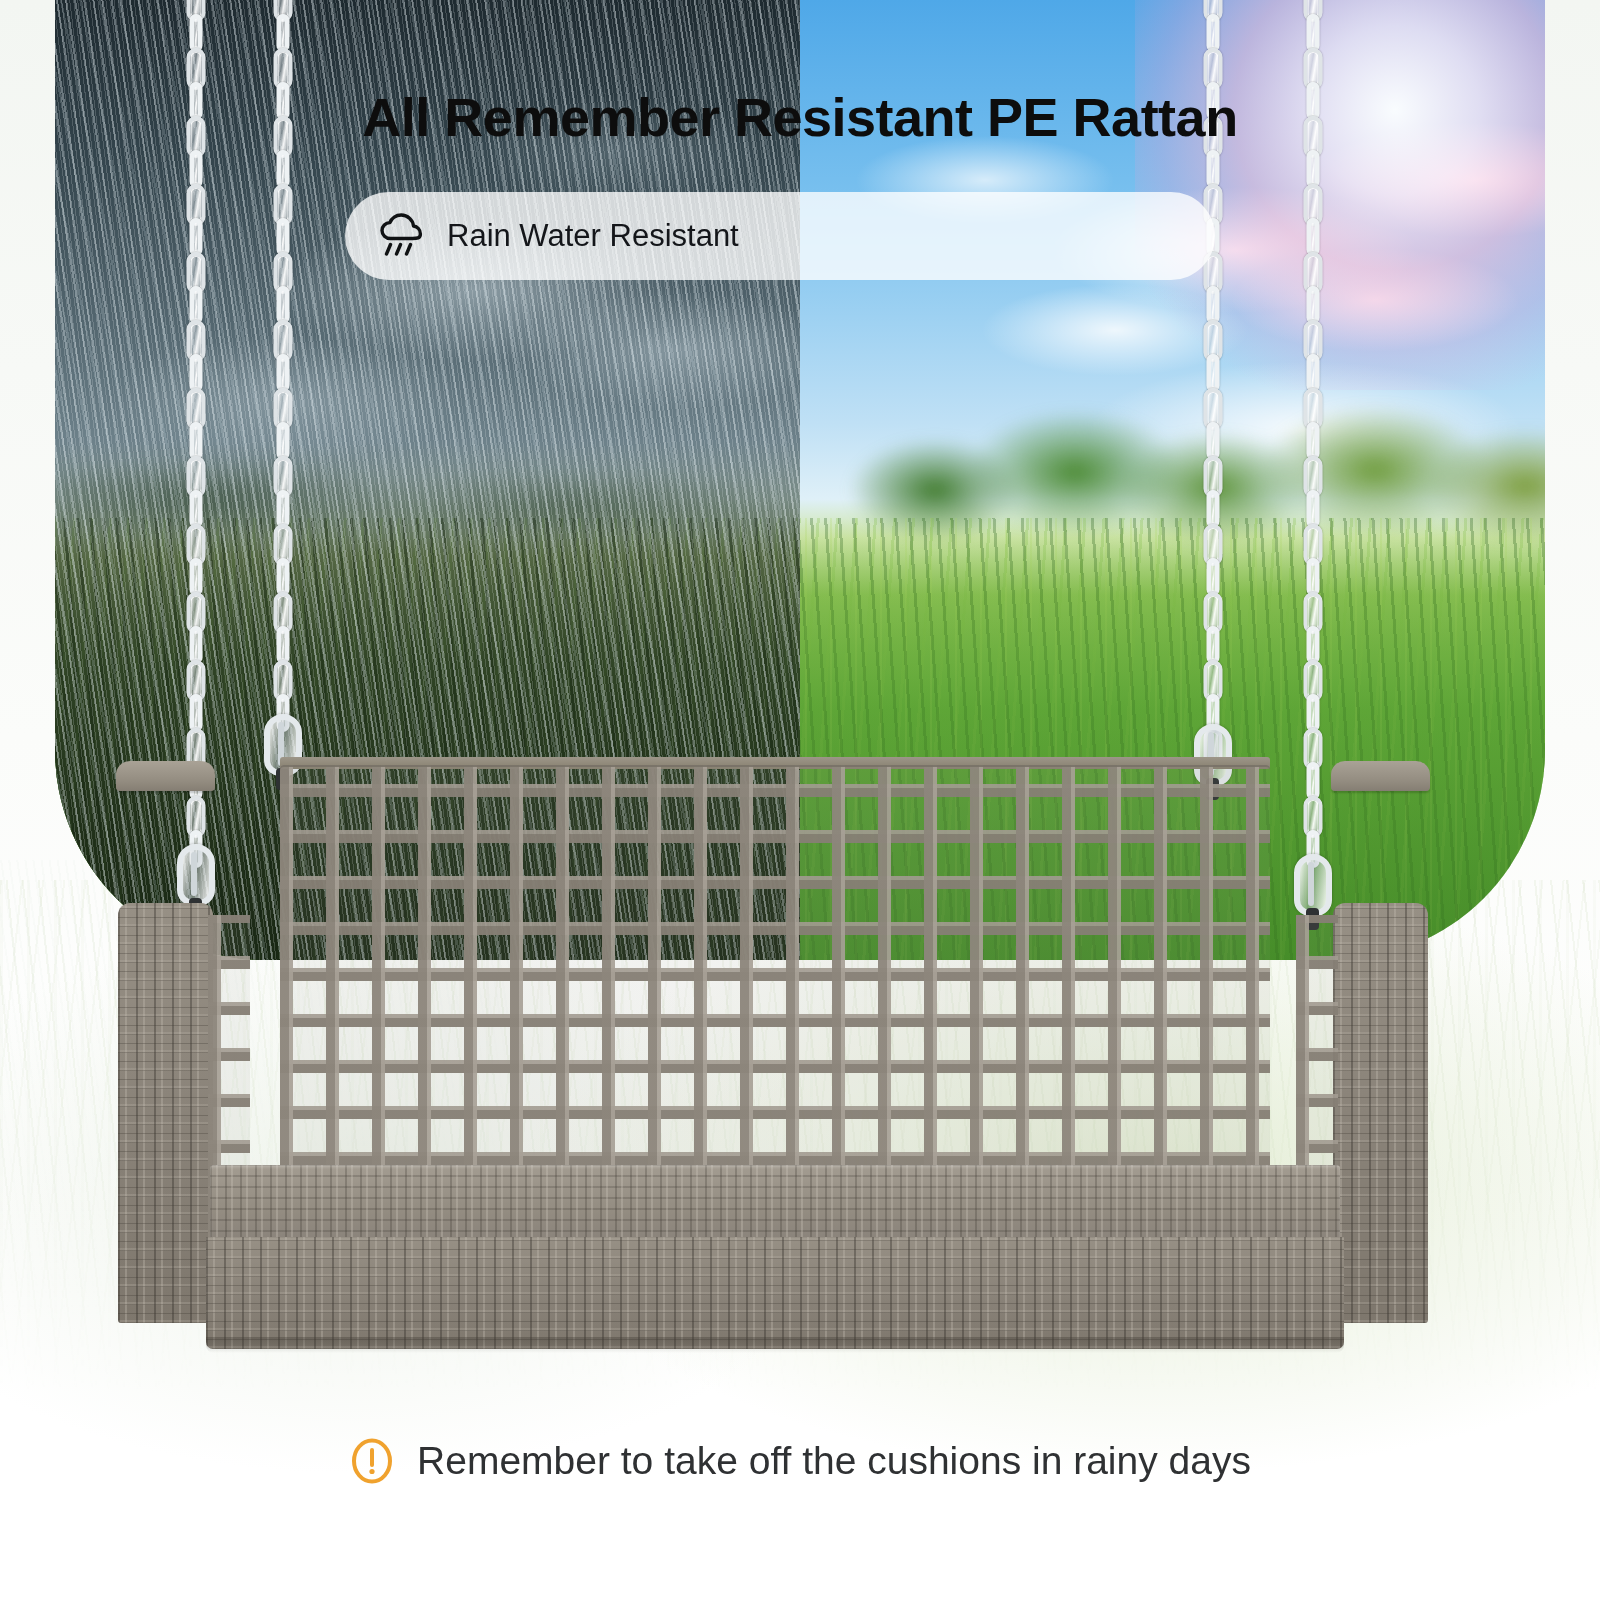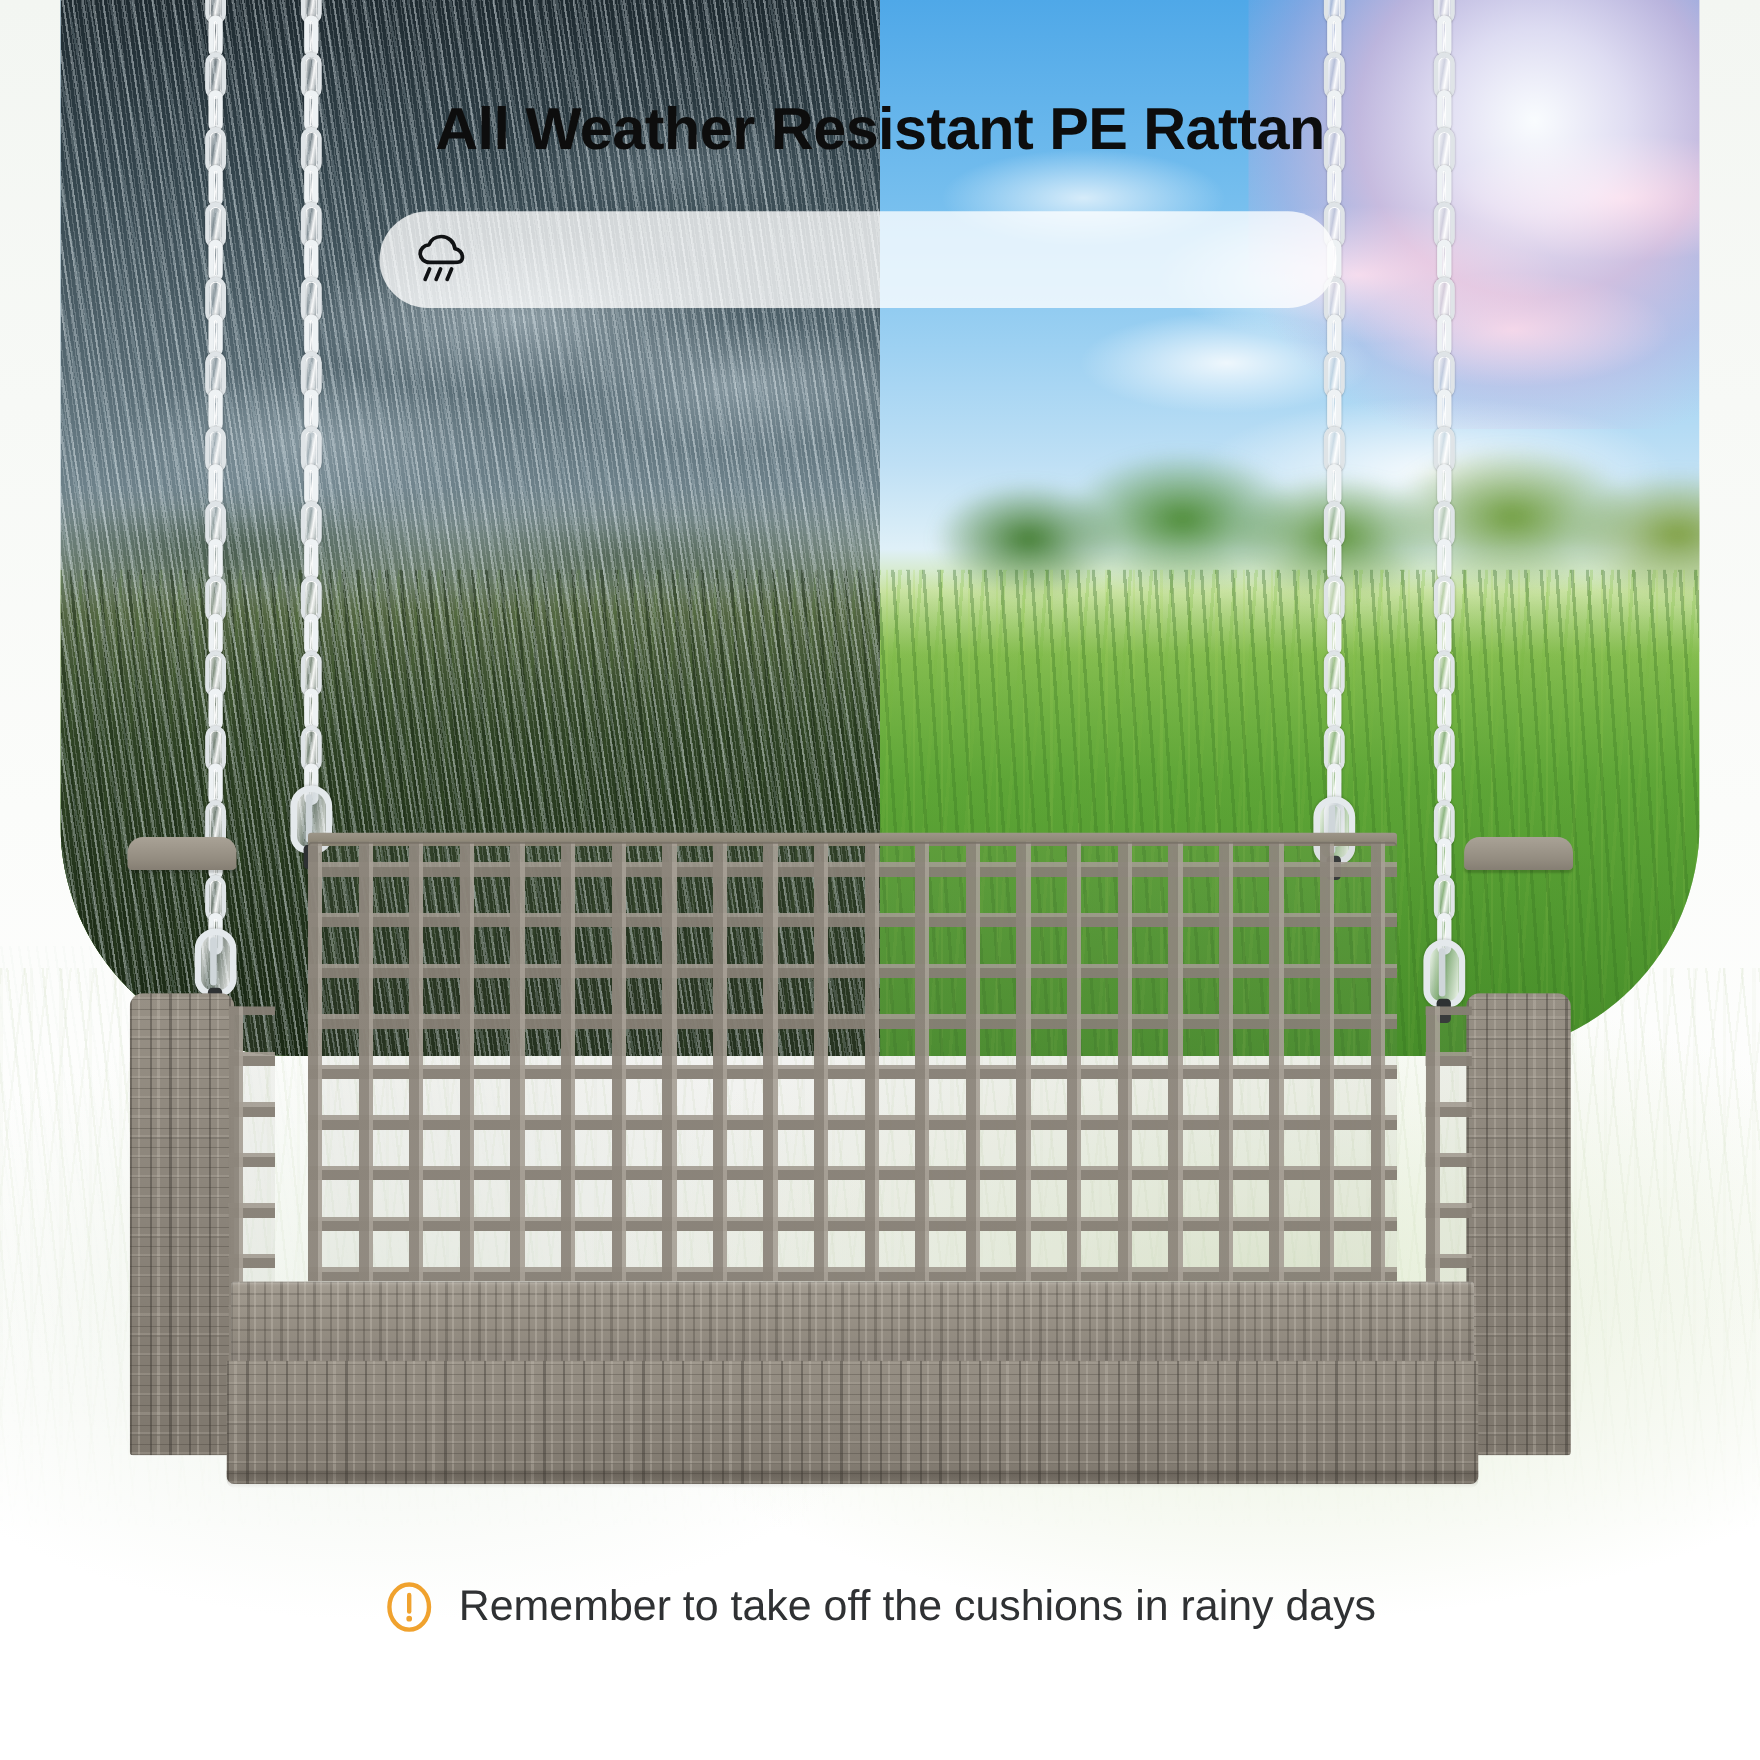--- a/index.html
+++ b/index.html
@@ -429,33 +429,34 @@
 
   <div class="armrest weave-dense right"></div>
   <div class="armrest-top right"></div>
   <div class="arm-inner weave-open right"></div>
 
   <div class="seat weave-seat"></div>
   <div class="skirt weave-dense"></div>
   <div class="skirt-shadow"></div>
 </div>
 
-<div class="headline">All Weather Resistant PE Rattan</div>
+<div class="headline">All Remember Resistant PE Rattan</div>
 
 <div class="badge-pill">
 
   <div class="badge rain">
     <span class="badge-icon">
       <svg viewBox="0 0 52 52" width="52" height="52">
         <path d="M15.5 28.5 C10.8 28.5 7 24.9 7 20.5 C7 16.3 10.5 12.8 14.9 12.6 C16.6 8.2 21 5 26.2 5 C32.6 5 37.9 9.8 38.5 16 C42.4 16.6 45.4 19.9 45.4 23.9 C45.4 28.4 41.7 28.5 37.5 28.5 Z" fill="none" stroke="#101214" stroke-width="3.4" stroke-linejoin="round"></path>
         <line x1="15.5" y1="34.5" x2="11.5" y2="44" stroke="#101214" stroke-width="3.4" stroke-linecap="round"></line>
         <line x1="25.5" y1="34.5" x2="21.5" y2="44" stroke="#101214" stroke-width="3.4" stroke-linecap="round"></line>
         <line x1="35.5" y1="34.5" x2="31.5" y2="44" stroke="#101214" stroke-width="3.4" stroke-linecap="round"></line>
       </svg>
     </span>
+    <span class="badge-label">Rain Water Resistant</span>
   </div>
 
 </div>
 
 <div class="caption">
   <span class="caption-icon">
     <svg viewBox="0 0 46 46" width="46" height="46">
       <ellipse cx="23" cy="23" rx="18" ry="20.5" fill="none" stroke="#F0A22E" stroke-width="4"></ellipse>
       <line x1="23" y1="12" x2="23" y2="27" stroke="#F0A22E" stroke-width="4" stroke-linecap="round"></line>
       <circle cx="23" cy="33.5" r="2.6" fill="#F0A22E"></circle>

